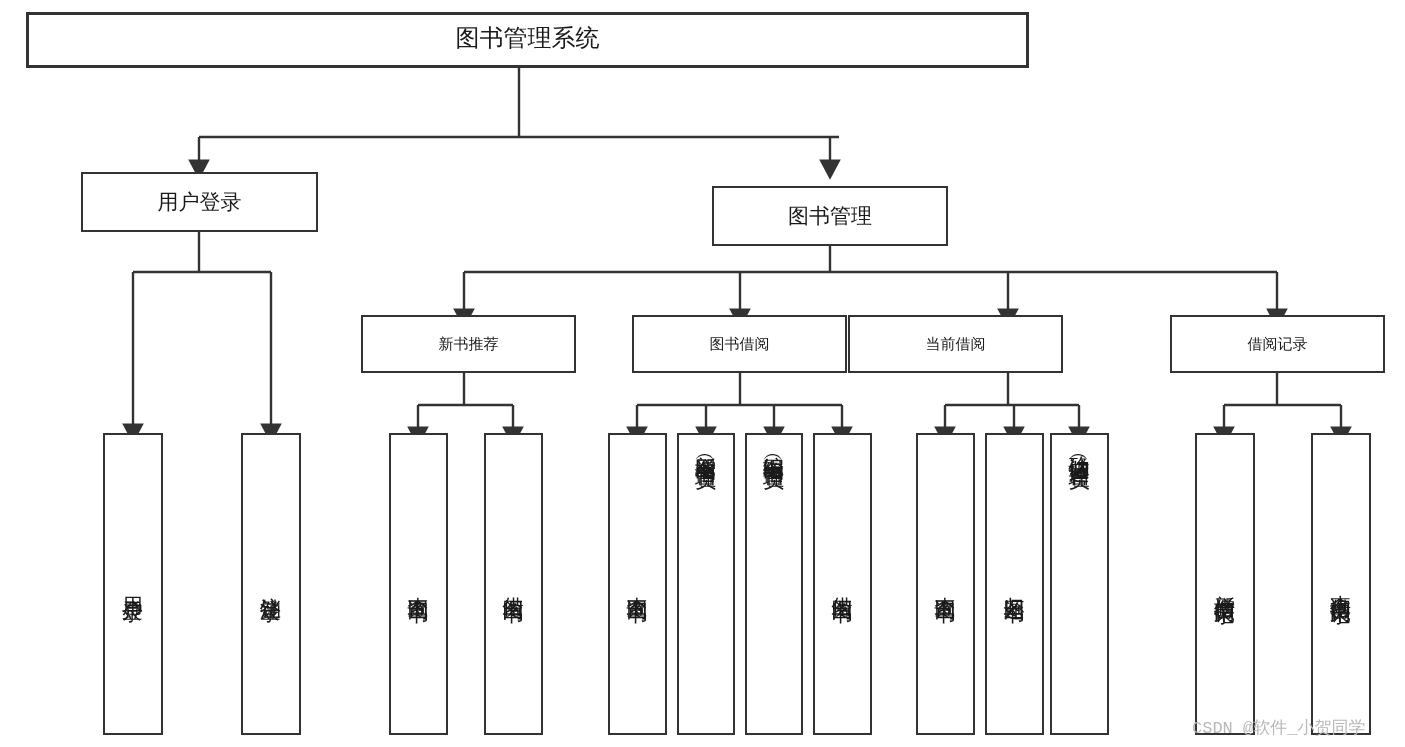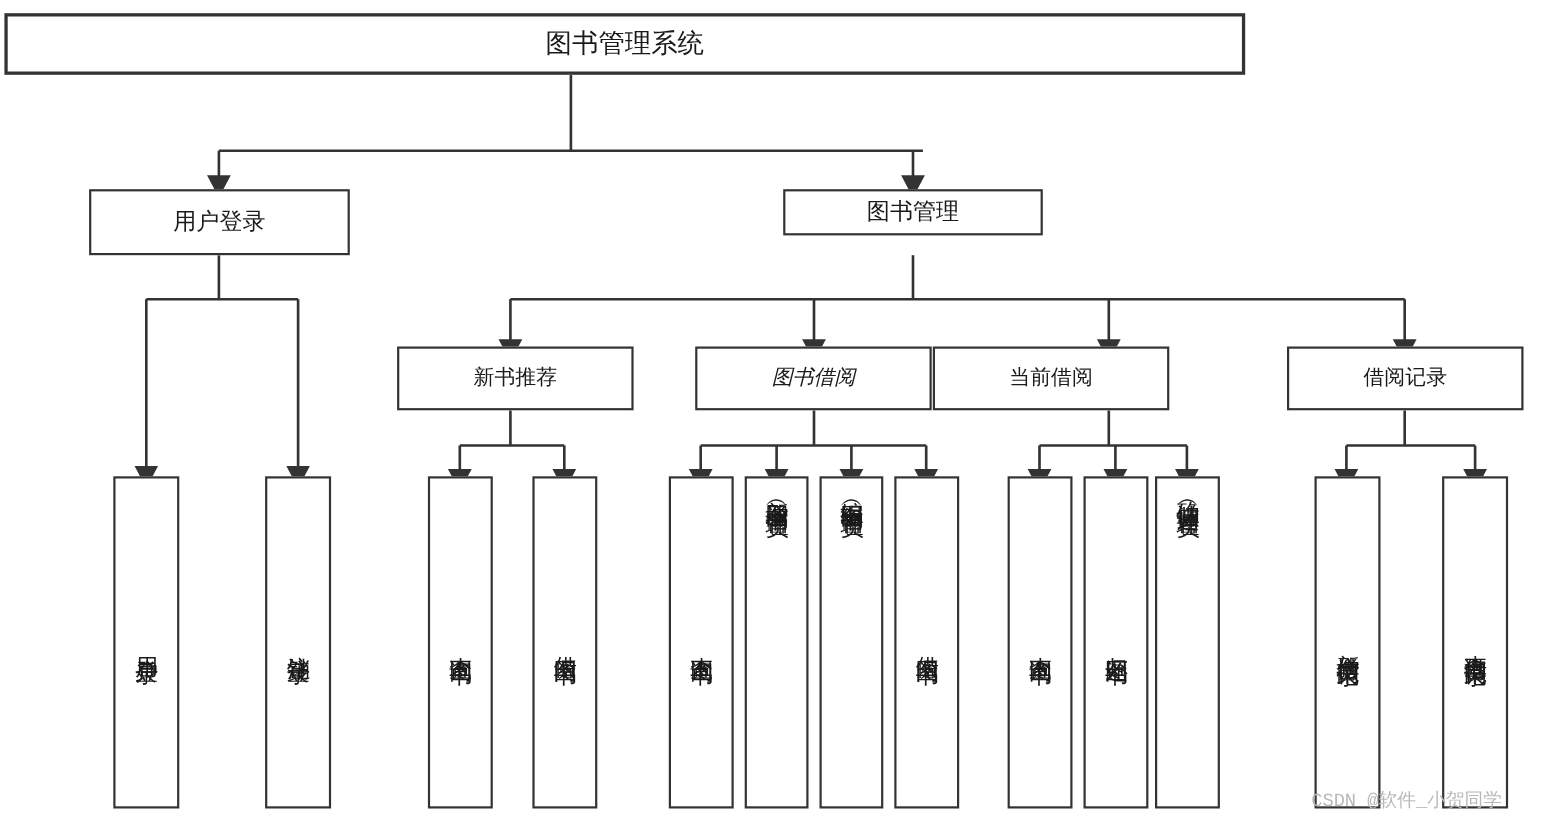--- a/index.html
+++ b/index.html
@@ -37,21 +37,21 @@
   .node-root {
     border-width: 3px;
   }
   .node-label {
     color: #1a1a1a;
     white-space: nowrap;
     line-height: 1.15;
   }
   .lbl-root { font-size: 24px; }
   .lbl-l1   { font-size: 21px; }
-  .lbl-l2   { font-size: 19px; text-align: right; }
+  .lbl-l2   { font-size: 15px; text-align: right; }
 
   
   .node-leaf {
     align-items: flex-start;
     justify-content: center;
     padding-top: 4px;
   }
   .node-leaf.centered {
     align-items: center;
     padding-top: 0;
@@ -120,37 +120,37 @@
       <path d="M1014,405 L1014,430" marker-end="url(#arw)"></path>
       <path d="M1079,405 L1079,430" marker-end="url(#arw)"></path>
 
       <path d="M1277,373 L1277,405"></path>
       <path d="M1224,405 L1341,405"></path>
       <path d="M1224,405 L1224,430" marker-end="url(#arw)"></path>
       <path d="M1341,405 L1341,430" marker-end="url(#arw)"></path>
     </g>
   </svg>
 
-  <div class="node node-root" style="left:4px; top:12px; width:1128px; height:56px;">
+  <div class="node node-root" style="left:26px; top:12px; width:1003px; height:56px;font-family:Liberation Mono, monospace;">
     <span class="node-label lbl-root">图书管理系统</span>
   </div>
 
   <div class="node" style="left:81px; top:172px; width:237px; height:60px;">
     <span class="node-label lbl-l1">用户登录</span>
   </div>
 
-  <div class="node" style="left:712px; top:172px; width:236px; height:42px;">
+  <div class="node" style="left:712px; top:186px; width:236px; height:60px;">
     <span class="node-label lbl-l1">图书管理</span>
   </div>
 
   <div class="node" style="left:361px; top:315px; width:215px; height:58px;">
     <span class="node-label lbl-l2">新书推荐</span>
   </div>
 
-  <div class="node" style="left:632px; top:315px; width:215px; height:58px;font-style:italic;">
+  <div class="node" style="left:632px; top:315px; width:215px; height:58px;">
     <span class="node-label lbl-l2">图书借阅</span>
   </div>
 
   <div class="node" style="left:848px; top:315px; width:215px; height:58px;">
     <span class="node-label lbl-l2">当前借阅</span>
   </div>
 
   <div class="node" style="left:1170px; top:315px; width:215px; height:58px;">
     <span class="node-label lbl-l2">借阅记录</span>
   </div>

